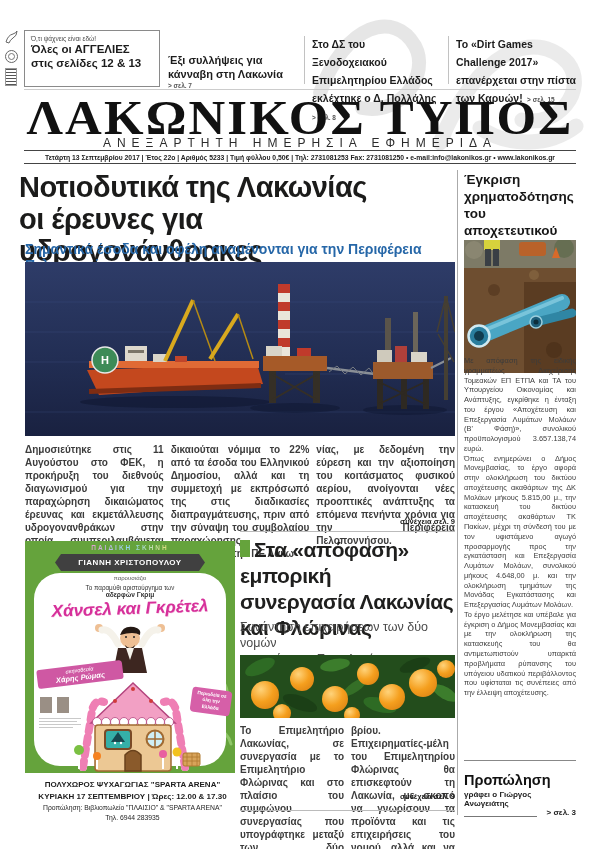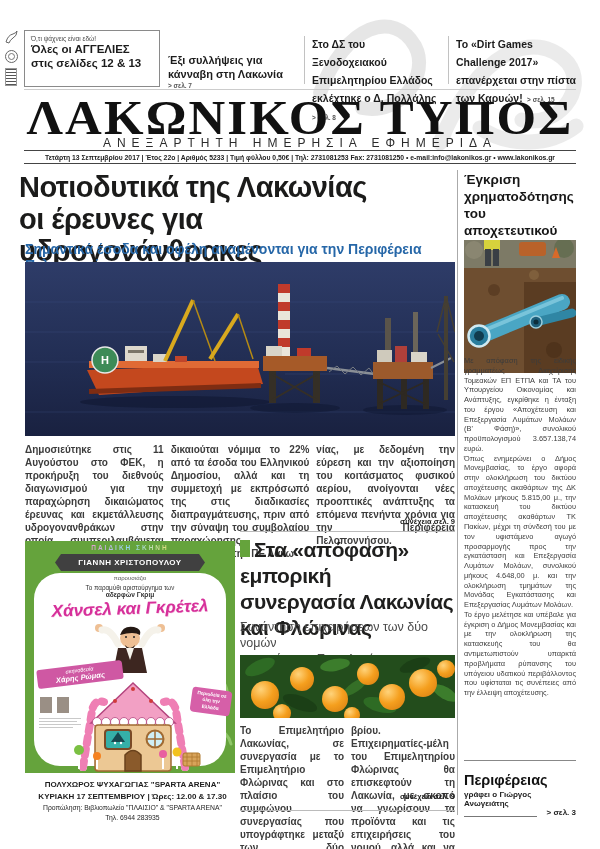--- a/index.html
+++ b/index.html
@@ -374,18 +374,18 @@
       <circle cx="72" cy="82" r="2.5" fill="#0d2e3c"></circle>
     </g>
   </svg>
 </div>
 
 <div class="abs z1 side-body jtext" style="left:464px;top:356px;width:112px;">Με απόφαση της ειδικής γραμματέως Διαχείρισης Τομεακών ΕΠ ΕΤΠΑ και ΤΑ του Υπουργείου Οικονομίας και Ανάπτυξης, εγκρίθηκε η ένταξη του έργου «Αποχέτευση και Επεξεργασία Λυμάτων Μολάων (Β' Φάση)», συνολικού προϋπολογισμού 3.657.138,74 ευρώ.
 Όπως ενημερώνει ο Δήμος Μονεμβασίας, το έργο αφορά στην ολοκλήρωση του δικτύου αποχέτευσης ακαθάρτων της ΔΚ Μολάων μήκους 5.815,00 μ., την κατασκευή του δικτύου αποχέτευσης ακαθάρτων ΤΚ Πακίων, μέχρι τη σύνδεσή του με τον υφιστάμενο αγωγό προσαρμογής προς την εγκατάσταση και Επεξεργασία Λυμάτων Μολάων, συνολικού μήκους 4.648,00 μ. και την ολοκλήρωση τμημάτων της Μονάδας Εγκατάστασης και Επεξεργασίας Λυμάτων Μολάων.
 Το έργο μελέτησε και υπέβαλε για έγκριση ο Δήμος Μονεμβασίας και με την ολοκλήρωση της κατασκευής του θα αντιμετωπιστούν υπαρκτά προβλήματα ρύπανσης του υπόγειου υδατικού περιβάλλοντος που υφίσταται τις συνέπειες από την έλλειψη αποχέτευσης.</div>
 
 <div class="abs z1 hline" style="left:464px;top:760px;width:112px;border-color:#888;"></div>
-<div class="abs z1 op-title" style="left:464px;top:772px;width:112px;">Περιφέρειας</div>
+<div class="abs z1 op-title" style="left:464px;top:772px;width:112px;">Προπώληση</div>
 <div class="abs z1 op-byline" style="left:464px;top:790px;width:112px;">γράφει ο Γιώργος Ανωγειάτης</div>
 <div class="abs z1 op-pageline" style="left:464px;top:808px;width:112px;">
   <div class="ln"></div>
   <span class="pg">&gt; σελ. 3</span>
 </div>
 
 </body></html>

